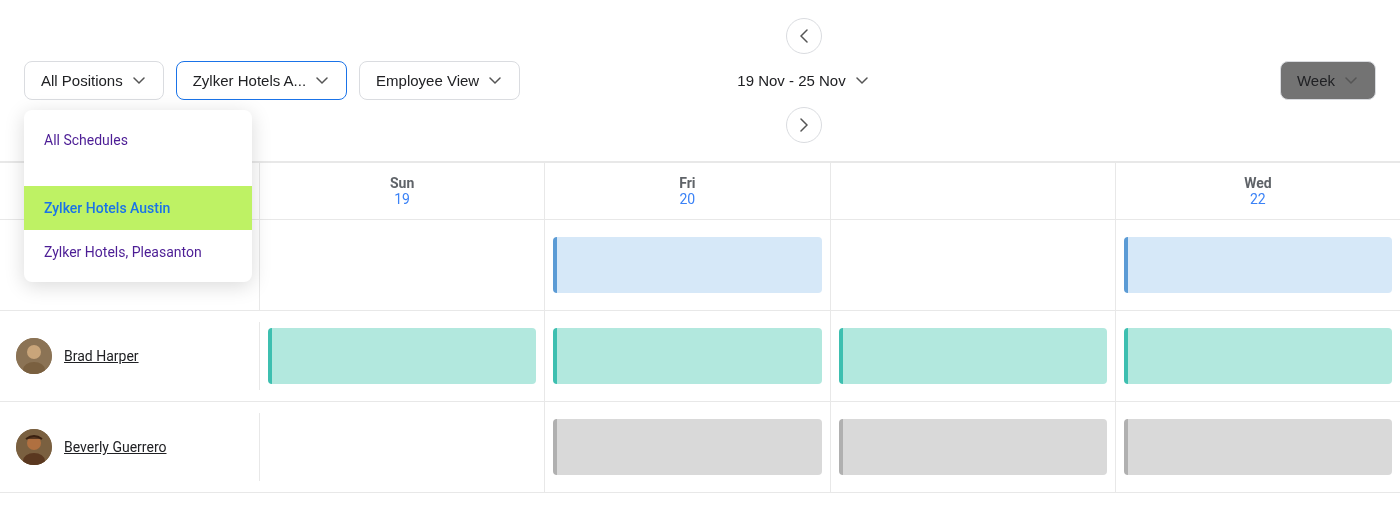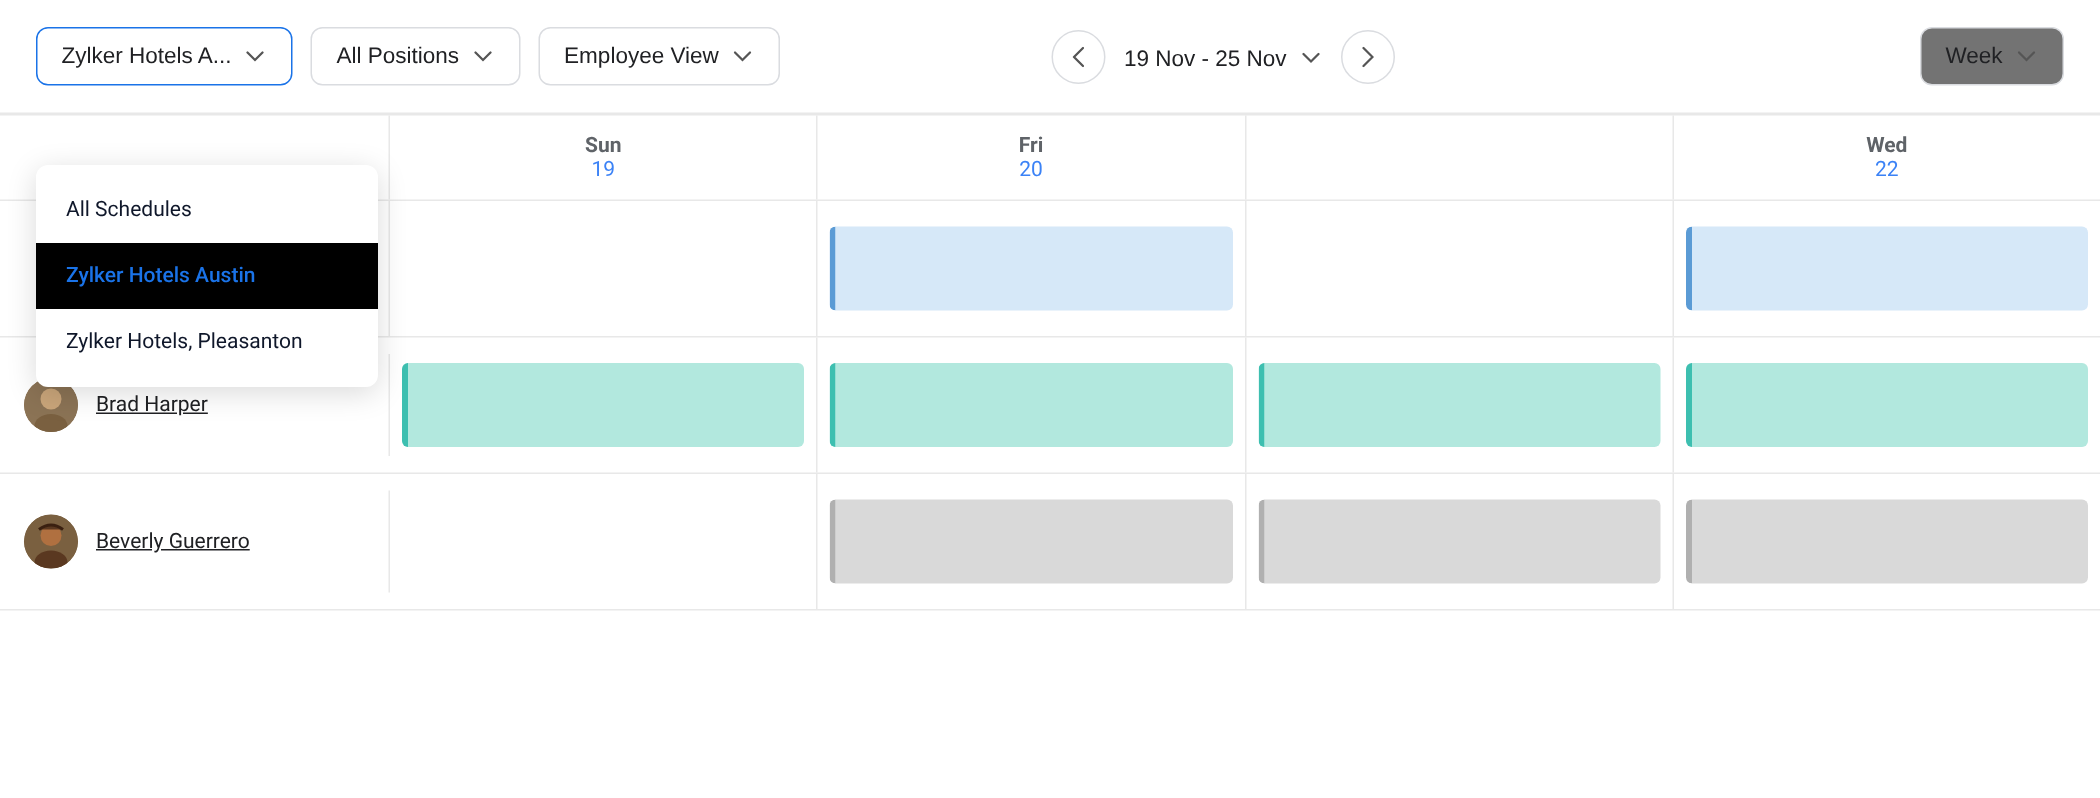--- a/index.html
+++ b/index.html
@@ -47,23 +47,25 @@
     .chevron-icon {
       width: 16px;
       height: 16px;
       display: inline-flex;
       align-items: center;
       justify-content: center;
     }
 
     .nav-section {
       display: flex;
-      align-items: flex-end;
+      align-items: center;
+      gap: 10px;
       margin-left: auto;
       margin-right: auto;
+      flex-direction: column;
     }
 
     .nav-btn {
       width: 36px;
       height: 36px;
       border-radius: 50%;
       border: 1.5px solid #dadce0;
       background: #fff;
       cursor: pointer;
       display: flex;
@@ -108,27 +110,28 @@
       background: #fff;
       border-radius: 8px;
       box-shadow: 0 4px 20px rgba(0,0,0,0.15);
       z-index: 100;
       padding: 8px 0;
     }
 
     .dropdown-item {
       padding: 14px 20px;
       font-size: 14px;
-      color: #0f172a;
+      color: #4c1d95;
       cursor: pointer;
     }
     .dropdown-item.selected {
-      background: #000000;
+      background: #bef264;
       color: #1a73e8;
       font-weight: 500;
+      margin-top: 24px;
     }
 
     
     .calendar-area {
       display: flex;
       flex-direction: column;
       border-top: 1px solid #e8e8e8;
     }
 
     .calendar-header {
@@ -255,31 +258,31 @@
       width: 260px;
       min-width: 260px;
       border-right: 1px solid #e8e8e8;
       min-height: 90px;
     }
   </style>
 </head>
 <body>
 
 <div class="toolbar">
-  <button class="dropdown-btn active">
-    <span>Zylker Hotels A...</span>
+  <button class="dropdown-btn normal">
+    <span>All Positions</span>
     <span class="chevron-icon">
       <svg width="12" height="8" viewBox="0 0 12 8" fill="none">
           <path d="M1 1L6 6L11 1" stroke="#555" stroke-width="1.5" stroke-linecap="round"></path>
         </svg>
     </span>
   </button>
 
-  <button class="dropdown-btn normal">
-    <span>All Positions</span>
+  <button class="dropdown-btn active">
+    <span>Zylker Hotels A...</span>
     <span class="chevron-icon">
       <svg width="12" height="8" viewBox="0 0 12 8" fill="none">
           <path d="M1 1L6 6L11 1" stroke="#555" stroke-width="1.5" stroke-linecap="round"></path>
         </svg>
     </span>
   </button>
 
   <button class="dropdown-btn normal">
     <span>Employee View</span>
     <span class="chevron-icon">

